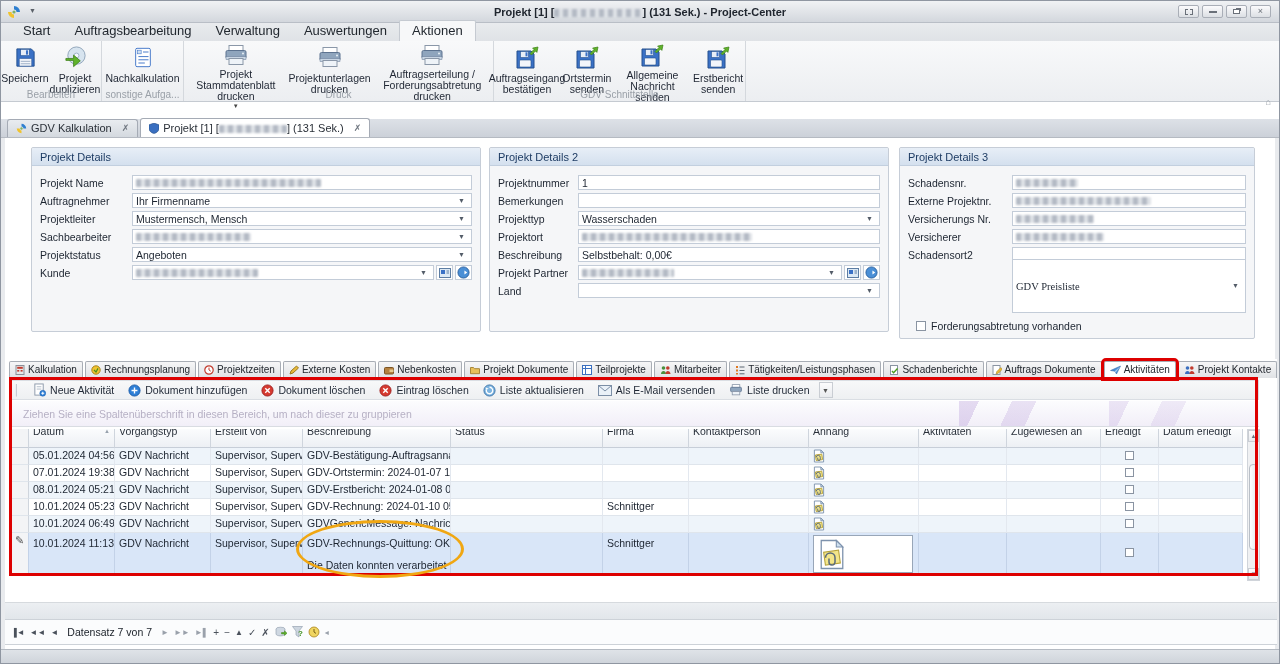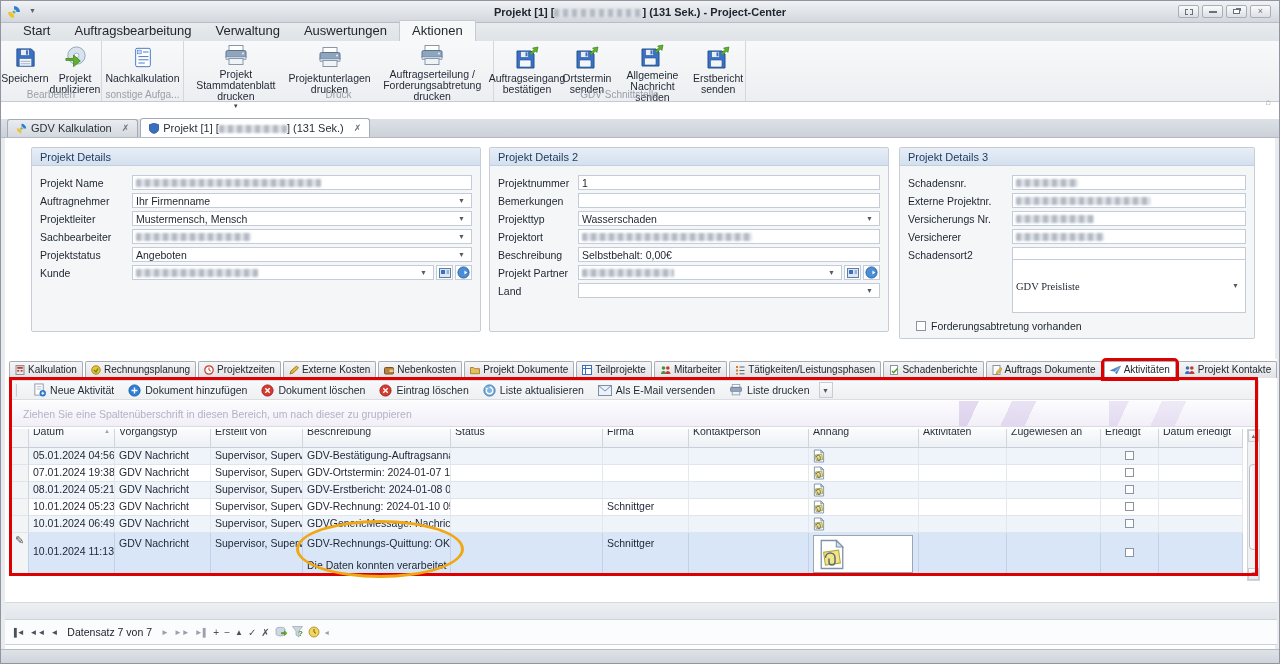--- a/index.html
+++ b/index.html
@@ -764,21 +764,21 @@
         <div class="gc"></div>
         <div class="gc"></div>
         <div class="gc">
             <div class="gcb"></div>
           </div>
         <div class="gc"></div>
       </div>
 
       <div class="grow sel">
         <div class="gc ind" style="font-size:11px;color:#555;font-style:italic">✎</div>
-        <div class="gc" style="padding-top:12px">10.01.2024 11:13</div>
+        <div class="gc" style="padding-top:4px">10.01.2024 11:13</div>
         <div class="gc" style="padding-top:4px">GDV Nachricht</div>
         <div class="gc" style="padding-top:4px">Supervisor, Supervisor</div>
         <div class="gc" style="position:relative;padding-top:4px">
           <div>GDV-Rechnungs-Quittung:  OK</div>
           <div style="margin-top:10px">Die Daten konnten verarbeitet werde</div>
         </div>
         <div class="gc"></div>
         <div class="gc" style="padding-top:4px">Schnittger</div>
         <div class="gc"></div>
         <div class="gc">

